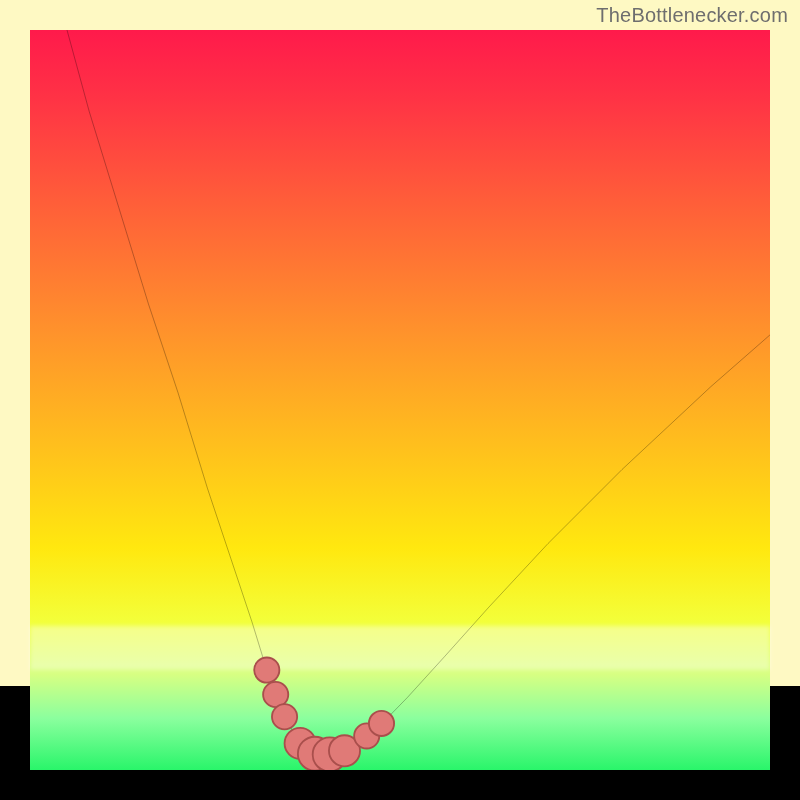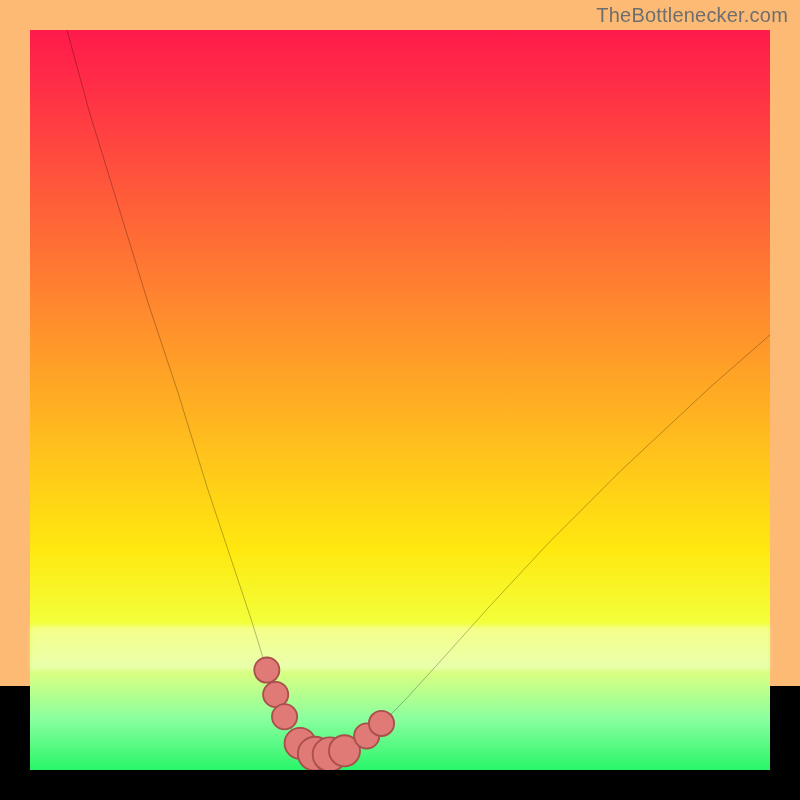--- a/index.html
+++ b/index.html
@@ -10,21 +10,21 @@
     background: #000;
     overflow: hidden;
     font-family: Arial, Helvetica, sans-serif;
   }
   .frame {
     position: absolute;
     left: 0;
     top: 0;
     width: 800px;
     height: 686px;
-    background: #fdba74;
+    background: #fef9c3;
   }
   .plot {
     position: absolute;
     left: 30px;
     top: 30px;
     width: 740px;
     height: 740px;
     
   }
   .gradient {

